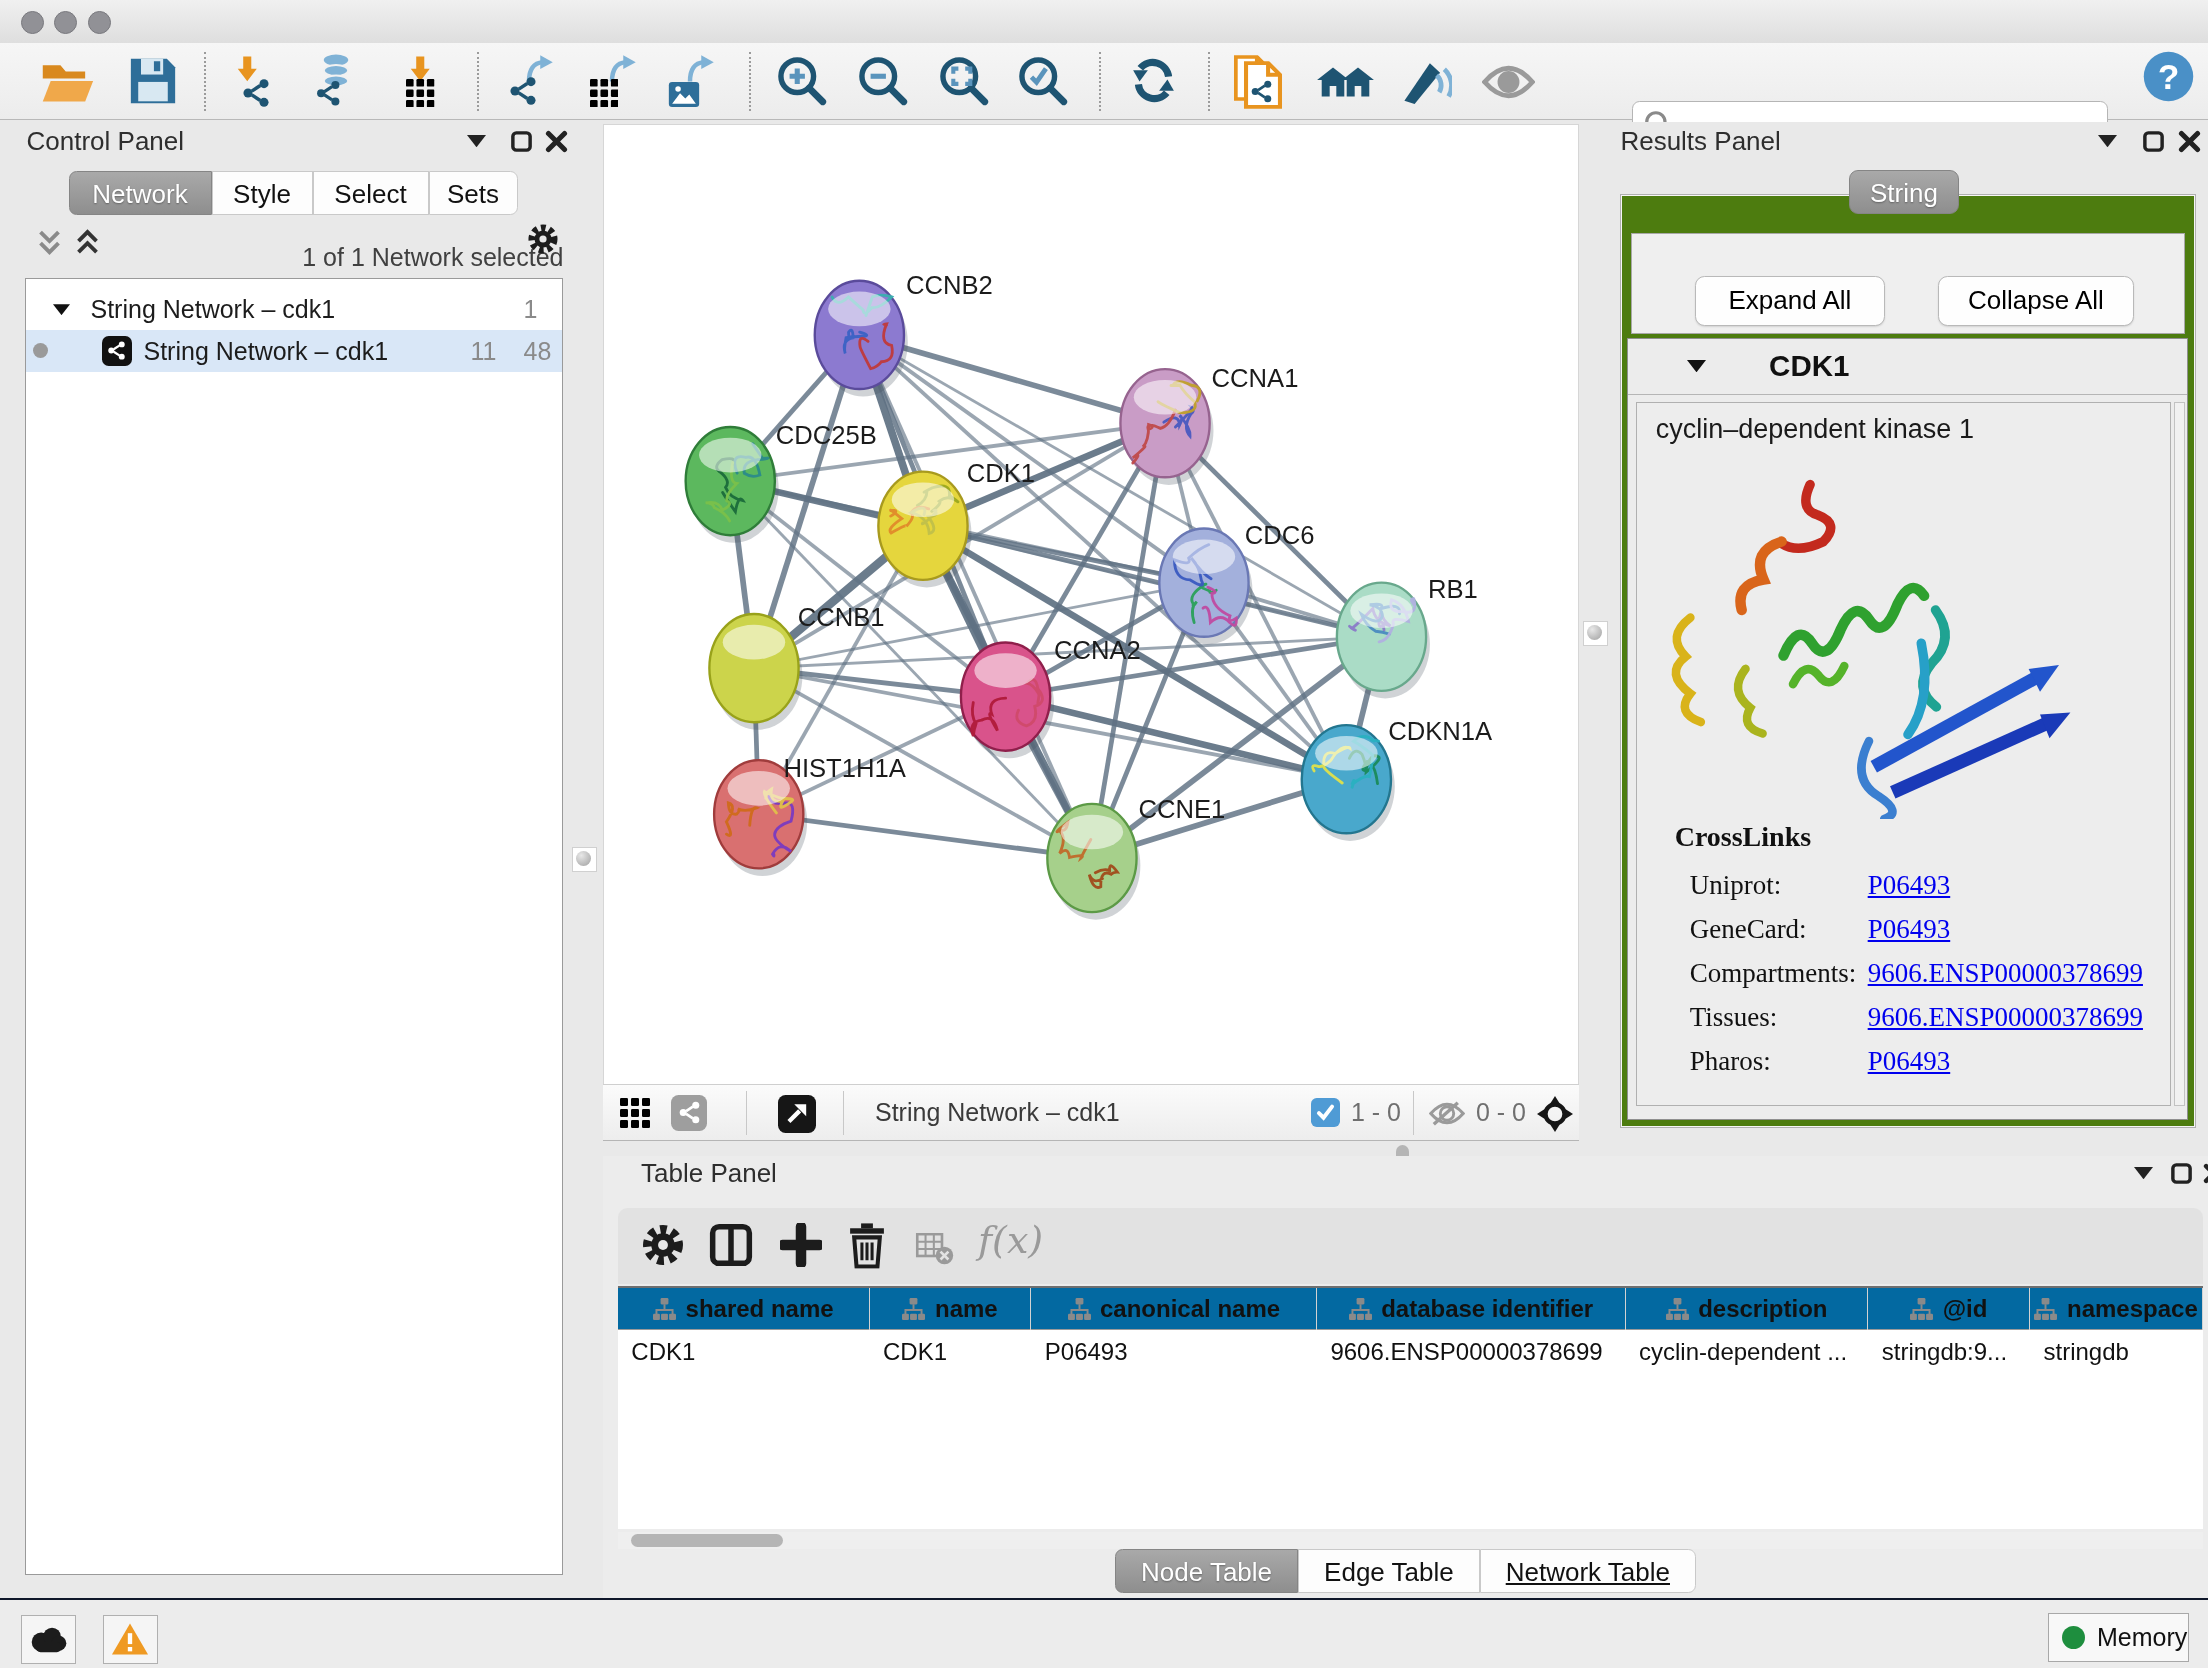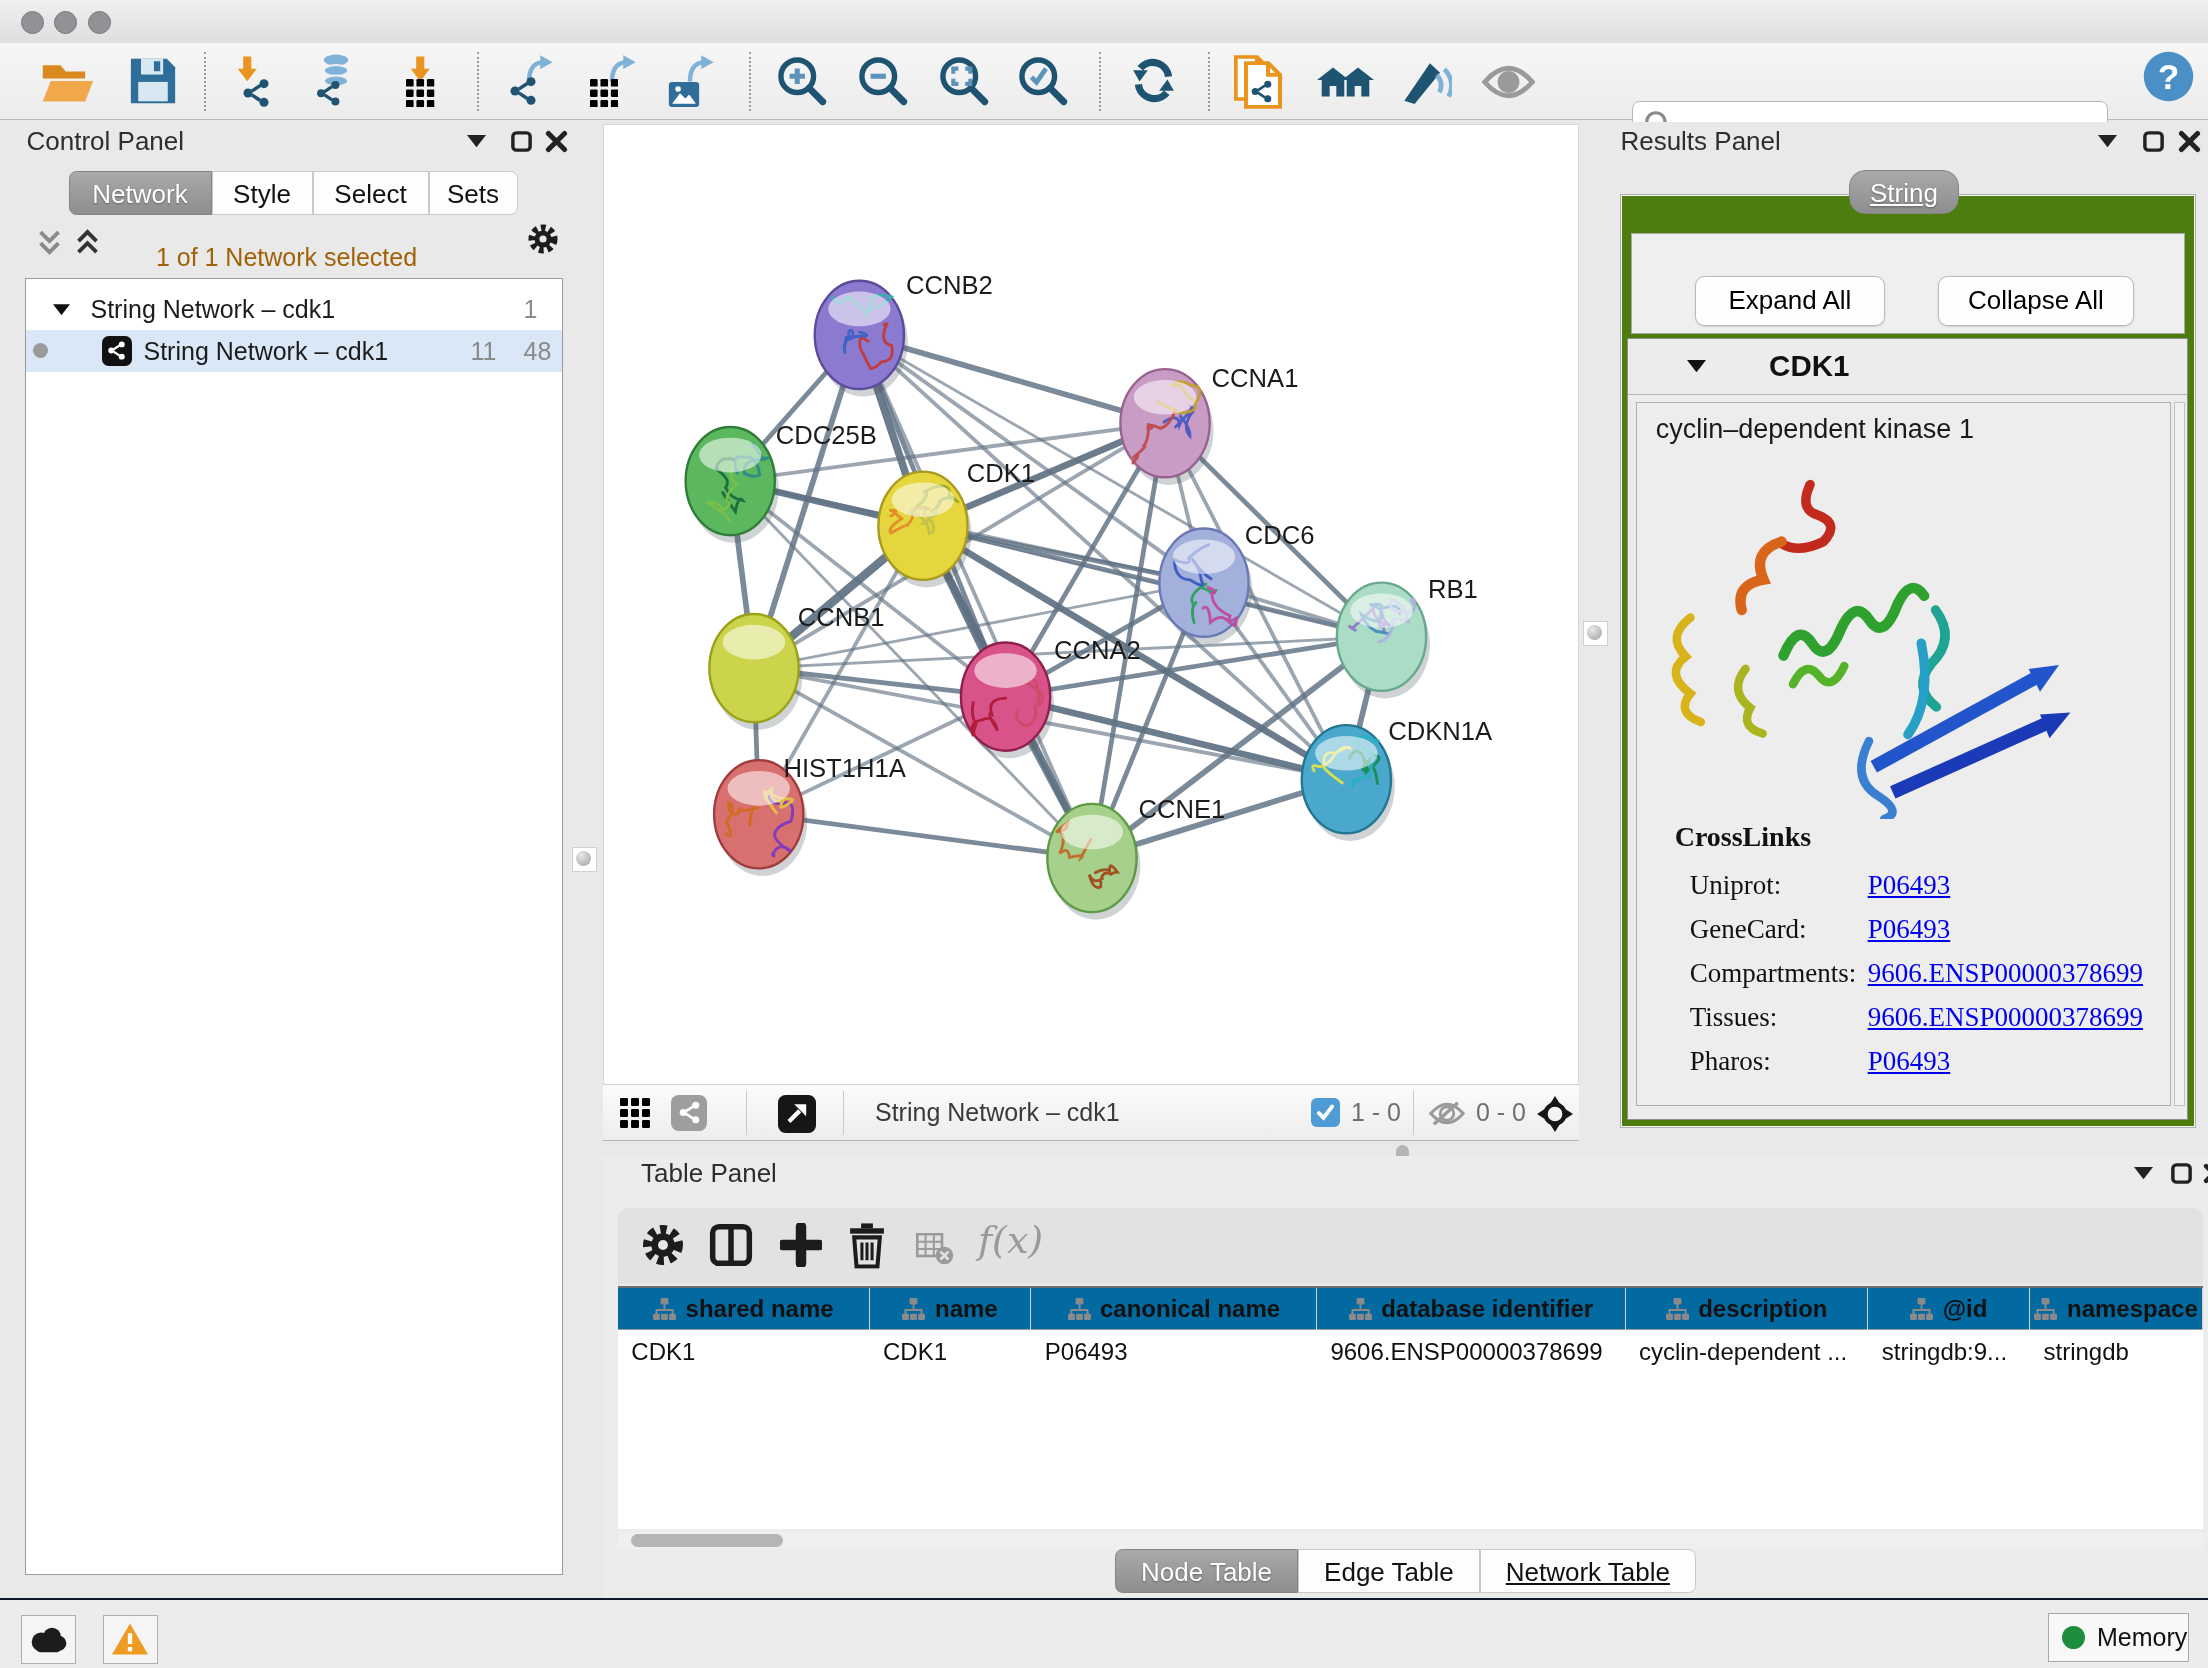--- a/index.html
+++ b/index.html
@@ -45,21 +45,21 @@
     border:1px solid #d6d6d6;box-sizing:border-box;}
   #canvas-toolbar{left:603px;top:1084px;width:976px;height:57px;background:linear-gradient(#fbfbfb,#ededed);
     border-top:1px solid #cfcfcf;border-bottom:1px solid #b5b5b5;box-sizing:border-box;}
   .cbar-ico{position:absolute;top:9.5px;}
   .cbar-txt{position:absolute;top:13.3px;font-size:25px;color:#6f6f6f;}
   .cbar-sep{position:absolute;top:5.7px;height:44px;border-left:1px solid #c8c8c8;}
   
   #results-panel{left:1609px;top:122px;width:599px;height:1027px;background:#e9e9e9;}
   #rp-outer{position:absolute;left:11.4px;top:72px;width:576px;height:934px;background:#4d7c0f;
     border:1.9px solid #b0b0b0;box-shadow:inset 0 0 0 1px #f6f6f6;box-sizing:border-box;}
-  #rp-tab{position:absolute;left:240px;top:48px;width:110px;z-index:3;border-radius:16px;text-decoration:underline;}
+  #rp-tab{position:absolute;left:240px;top:48px;width:110px;z-index:3;border-radius:9px;}
   #rp-btnbox{position:absolute;left:9.5px;top:38px;width:554px;height:101px;background:#efefef;
     border:1px solid #a8a8a8;box-sizing:border-box;}
   .rp-btn{position:absolute;top:42px;height:48px;background:#fefefe;border:1px solid #b9b9b9;
     border-radius:9.5px;font-size:26px;text-align:center;line-height:46px;box-shadow:0 1px 1.9px rgba(0,0,0,.12);}
   #cdk1-box{position:absolute;left:5.7px;top:143px;width:561px;height:782px;background:#ececec;
     border:1.9px solid #8f8f8f;box-sizing:border-box;}
   #cdk1-head{position:absolute;left:0;top:0;width:100%;height:55px;border-bottom:1px solid #b5b5b5;}
   #cdk1-inner{position:absolute;left:7.6px;top:63px;width:535px;height:704px;background:#ededed;
     border:1px solid #b0b0b0;box-sizing:border-box;}
   #rp-vscroll{position:absolute;right:1.9px;top:63px;width:11.4px;height:704px;background:#f1f1f1;
@@ -419,21 +419,21 @@
       <div class="tab" style="width: 116px;">Select</div>
       <div class="tab" style="width: 89px;">Sets</div>
     </div>
   <div class="abs" id="cp-sub">
     <svg class="abs" style="left:27px;top:7.6px" width="25" height="27" color="#8a8a8a" viewBox="0 0 26 28">
         <use href="#sy-chev2d"></use>
       </svg>
     <svg class="abs" style="left:65px;top:7.6px" width="25" height="27" color="#333" viewBox="0 0 26 28">
         <use href="#sy-chev2u"></use>
       </svg>
-    <div class="abs" style="left:0;width:554px;text-align:center;top:22px;font-size:25px;color:#a16207">1 of 1 Network selected</div>
+    <div class="abs" style="left:0;width:554px;text-align:right;top:22px;font-size:25px;color:#404040">1 of 1 Network selected</div>
     <svg class="abs" style="left:517px;top:1.9px" width="32" height="32" color="#1c1c1c" viewBox="0 0 34 34">
         <use href="#sy-gear"></use>
       </svg>
   </div>
   <div id="net-listbox">
     <div class="tree-row" style="top:9.5px">
       <svg class="abs" style="left:27px;top:15px" width="17" height="11.4" color="#111" viewBox="0 0 18 12">
           <use href="#sy-trid"></use>
         </svg>
       <span class="abs" style="left:65px;top:6.7px">String Network – cdk1</span>

